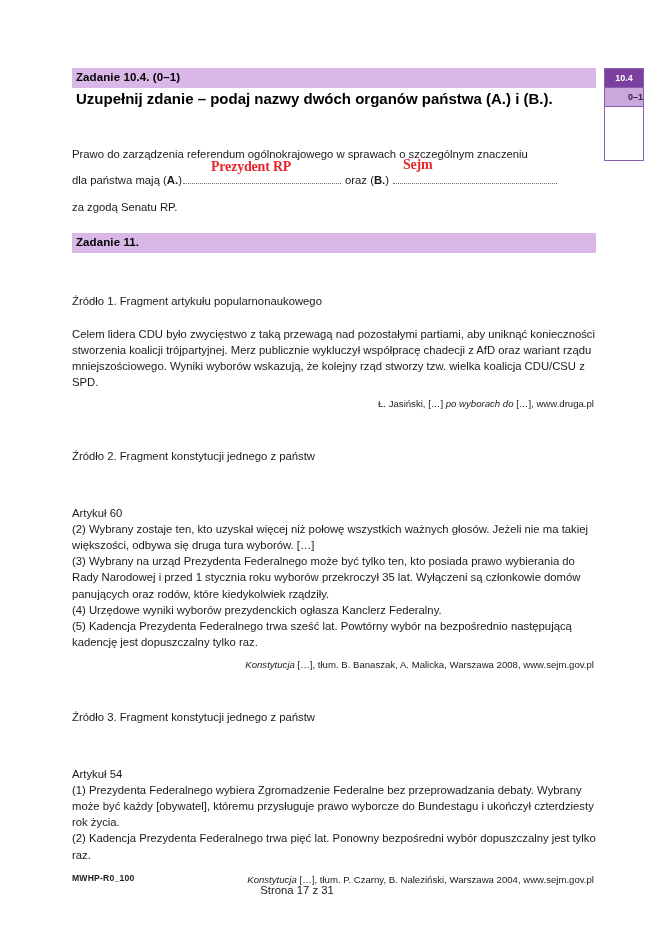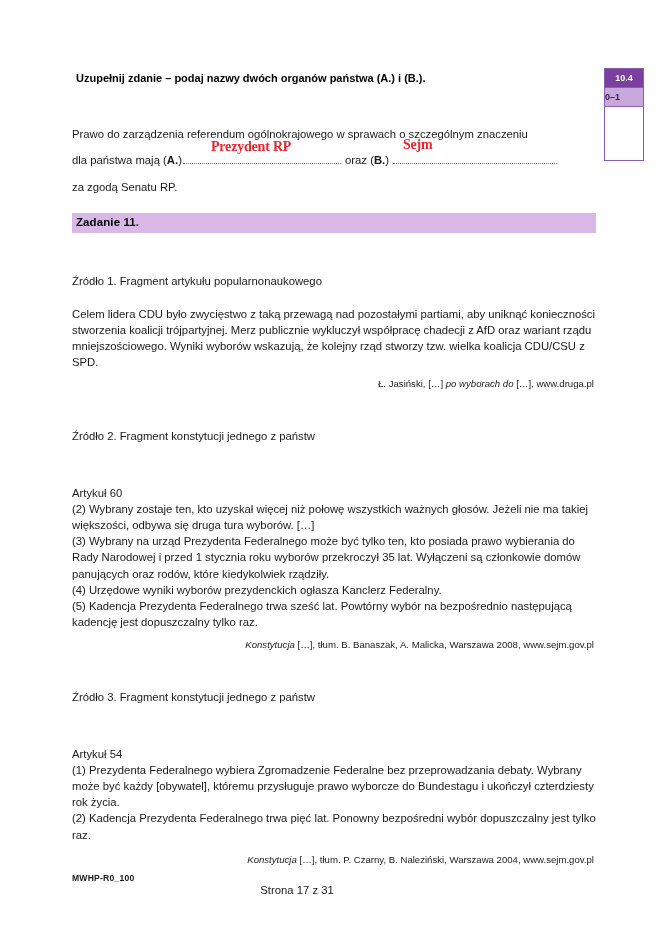--- a/index.html
+++ b/index.html
@@ -36,21 +36,21 @@
   .task-bar {
     background: #d9b8e8;
     padding: 2px 4px 3px 4px;
     font-size: 11.5px;
     font-weight: bold;
     line-height: 15px;
     color: #000000;
     letter-spacing: 0.1px;
   }
   .task-instruction {
-    font-size: 11px;
+    font-size: 15px;
     font-weight: bold;
     line-height: 15px;
     padding: 3px 4px 0 4px;
     color: #000000;
   }
 
   
   .body-text {
     font-size: 11.3px;
     line-height: 16.2px;
@@ -118,21 +118,21 @@
     text-align: center;
     padding: 4px 0 4px 0;
     line-height: 10px;
     border-bottom: 1.4px solid #8a5fb0;
   }
   .score-range {
     background: #c9a8dc;
     color: #35204a;
     font-size: 9px;
     font-weight: bold;
-    text-align: left;
+    text-align: right;
     padding: 4px 0 4px 0;
     line-height: 10px;
     border-bottom: 1.4px solid #8a5fb0;
   }
   .score-blank {
     background: #ffffff;
     height: 53px;
   }
 
   
@@ -171,20 +171,21 @@
 <div class="page">
 
   <div class="score-box">
     <div class="score-num">10.4</div>
     <div class="score-range">0–1</div>
     <div class="score-blank"></div>
   </div>
 
   <div class="content">
 
+    <div class="task-bar">Zadanie 10.4. (0–1)</div>
     <div class="task-instruction">Uzupełnij zdanie – podaj nazwy dwóch organów państwa (A.) i (B.).</div>
 
     <div class="spacer-16"></div>
 
     <div class="body-text">
       <div class="para">Prawo do zarządzenia referendum ogólnokrajowego w sprawach o szczególnym znaczeniu</div>
 
       <div class="spacer-6"></div>
 
       <div class="fill-block">

